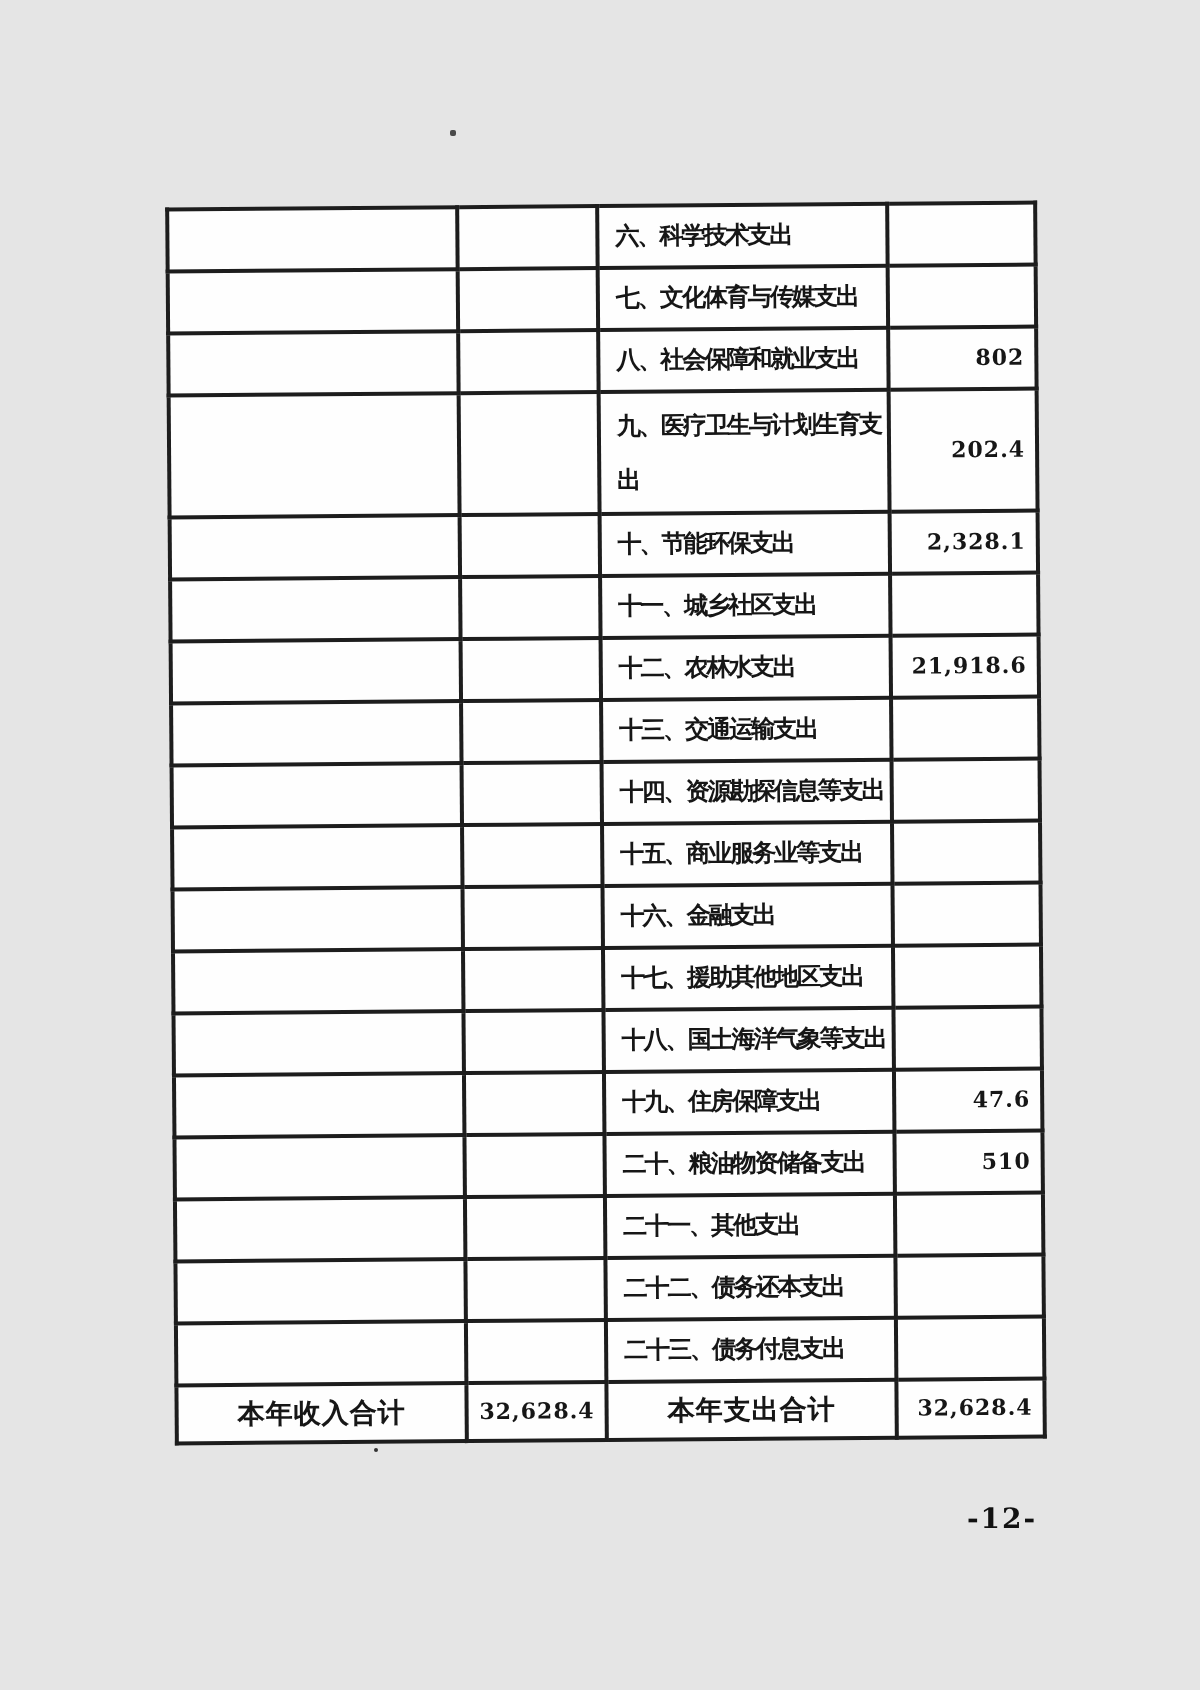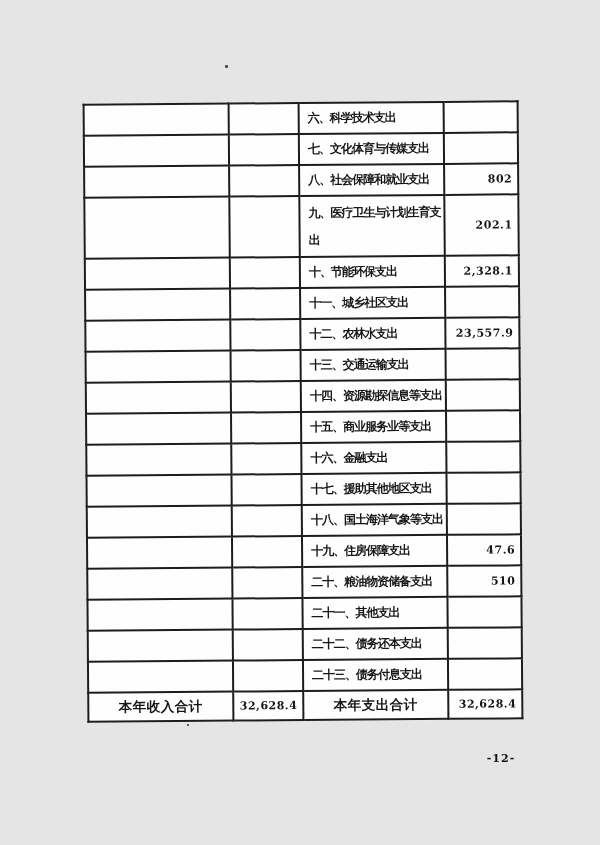--- a/index.html
+++ b/index.html
@@ -41,21 +41,21 @@
     text-align:right;padding:1px 5px 1px 2px;
     font-family:"DejaVu Serif","Liberation Serif",serif;
   }
   tr.total td.c3{
     text-align:center;font-size:13.5px;letter-spacing:0.5px;
     padding:1px 2px;line-height:normal;
   }
 
   .page-number{
     position:absolute;left:477px;top:752px;width:48px;
-    text-align:center;font-size:11px;font-weight:bold;letter-spacing:1px;
+    text-align:center;font-size:14px;font-weight:bold;letter-spacing:1px;
     font-family:"DejaVu Serif","Liberation Serif",serif;color:#111;
   }
 
   .speck{position:absolute;border-radius:1px;}
   .speck-1{left:225px;top:65px;width:3px;height:3px;background:#4a4a4a;}
   .speck-2{left:187px;top:724px;width:2px;height:2px;background:#333333;}
 </style>
 </head>
 <body>
 
@@ -87,39 +87,39 @@
       <tr class="r">
         <td class="c1"></td>
         <td class="c2 num"></td>
         <td class="c3">八、社会保障和就业支出</td>
         <td class="c4 num">802</td>
       </tr>
       <tr class="tall">
         <td class="c1"></td>
         <td class="c2 num"></td>
         <td class="c3">九、医疗卫生与计划生育支出</td>
-        <td class="c4 num">202.1</td>
+        <td class="c4 num">202.4</td>
       </tr>
       <tr class="r">
         <td class="c1"></td>
         <td class="c2 num"></td>
         <td class="c3">十、节能环保支出</td>
         <td class="c4 num">2,328.1</td>
       </tr>
       <tr class="r">
         <td class="c1"></td>
         <td class="c2 num"></td>
         <td class="c3">十一、城乡社区支出</td>
         <td class="c4 num"></td>
       </tr>
       <tr class="r">
         <td class="c1"></td>
         <td class="c2 num"></td>
         <td class="c3">十二、农林水支出</td>
-        <td class="c4 num">23,557.9</td>
+        <td class="c4 num">21,918.6</td>
       </tr>
       <tr class="r">
         <td class="c1"></td>
         <td class="c2 num"></td>
         <td class="c3">十三、交通运输支出</td>
         <td class="c4 num"></td>
       </tr>
       <tr class="r">
         <td class="c1"></td>
         <td class="c2 num"></td>

